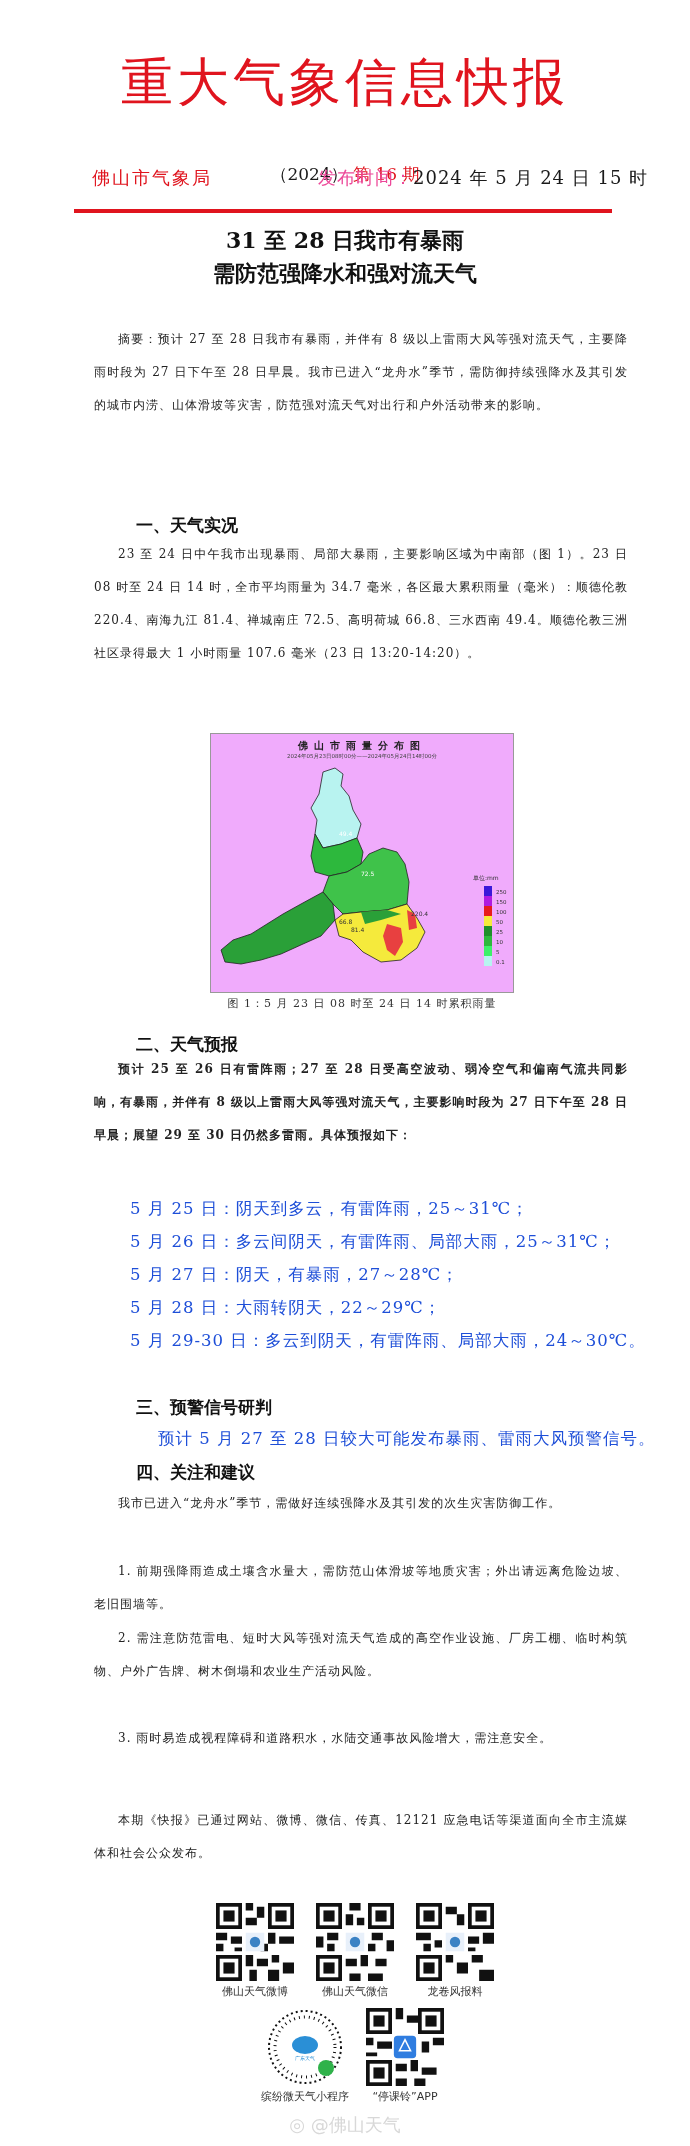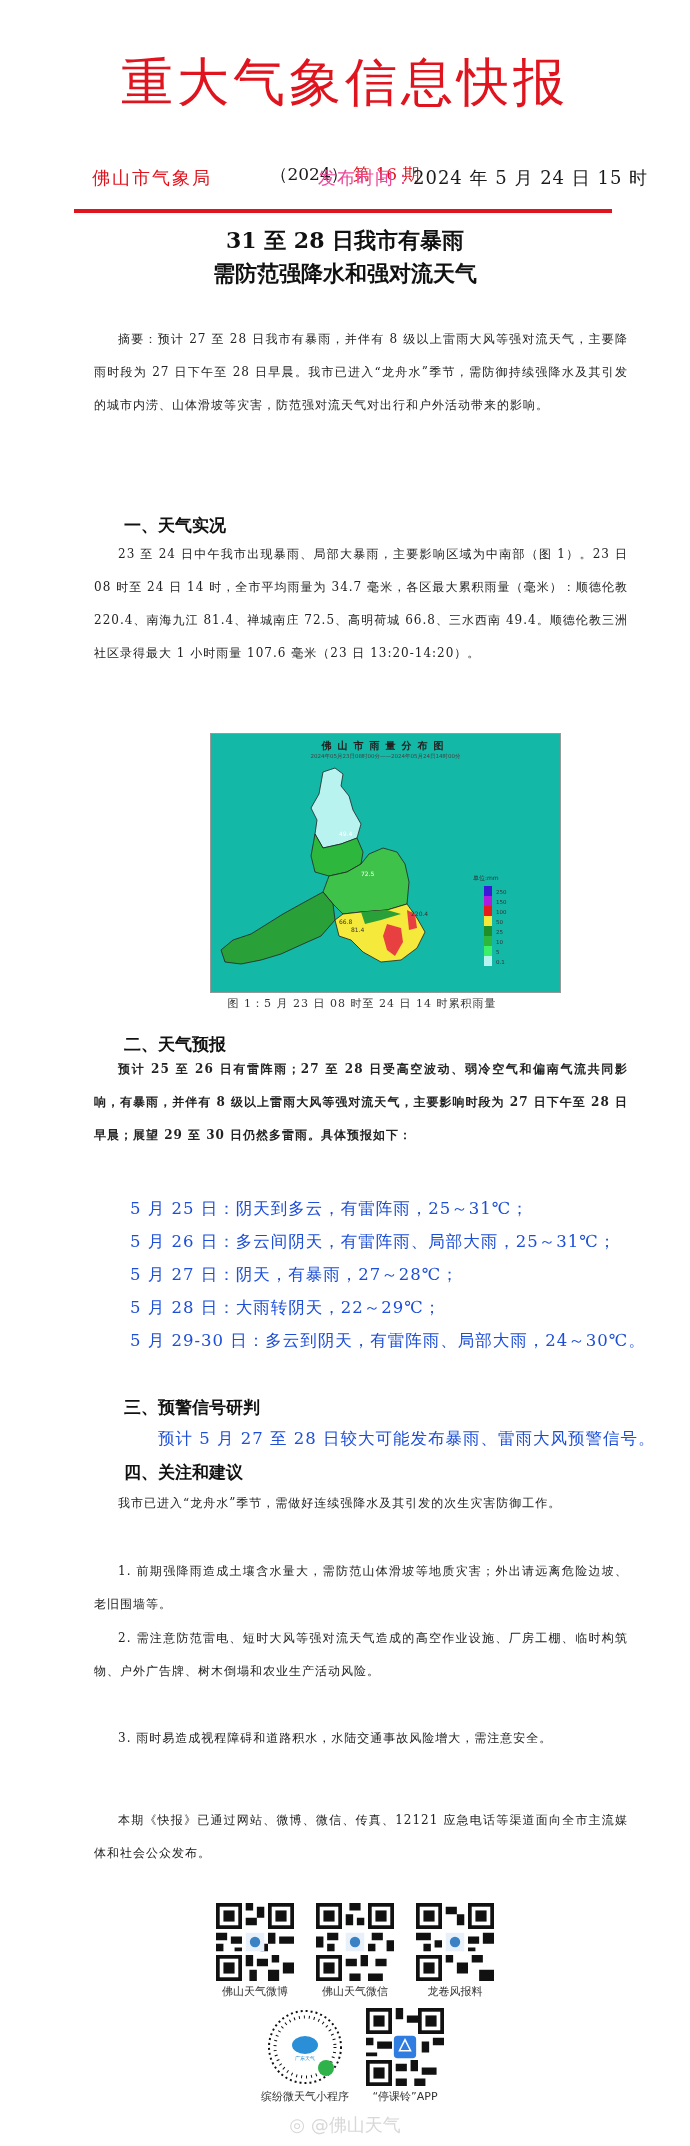--- a/index.html
+++ b/index.html
@@ -20,25 +20,25 @@
   .pubtime .val { color: #1a1a1a; }
 
   .redrule { left: 74px; width: 538px; top: 209px; height: 4px; background: #e0141e; }
 
   .headline { left: 0; width: 690px; text-align: center; font-size: 22px; font-weight: bold; color: #111; }
   .hl1 { top: 226px; }
   .hl2 { top: 259px; }
 
   .para { left: 94px; width: 534px; font-size: 12px; line-height: 33px; color: #222; text-align: justify; letter-spacing: 1px; }
   .indent { text-indent: 2em; }
-  .sec { left: 124px; font-size: 17px; font-weight: bold; color: #111; font-family: "DejaVu Sans", "Liberation Sans", sans-serif; }
+  .sec { left: 136px; font-size: 17px; font-weight: bold; color: #111; font-family: "DejaVu Sans", "Liberation Sans", sans-serif; }
   .line { left: 130px; font-size: 16.5px; color: #1d4ed8; letter-spacing: 1px; }
 
   
-  .mapbox { left: 210px; top: 733px; width: 351px; height: 260px; border: 1px solid #999; background: #14b8a6; text-decoration: underline; }
+  .mapbox { left: 210px; top: 733px; width: 304px; height: 260px; border: 1px solid #999; background: #f0abfc; text-decoration: underline; }
   .maptitle { left: 0; width: 100%; top: 5px; text-align: center; font-size: 10px; font-weight: bold; letter-spacing: 6px; font-family: "DejaVu Sans", sans-serif; color:#222;}
   .mapsub { left: 0; width: 100%; top: 19px; text-align: center; font-size: 5.5px; color: #444; font-family: "DejaVu Sans", sans-serif; }
   .legend-unit { left: 262px; top: 140px; font-size: 6px; color: #333; font-family: "DejaVu Sans", sans-serif; }
   .legend-bar { left: 273px; top: 152px; width: 8px; }
   .legend-bar div { width: 8px; height: 10px; }
   .legend-lbl { left: 285px; font-size: 5.5px; color: #333; font-family: "DejaVu Sans", sans-serif; }
   .caption { left: 210px; width: 304px; top: 996px; text-align: center; font-size: 11px; color: #333; letter-spacing: 1px; }
   .qrcard { position: absolute; width: 100px; text-align: center; }
   .qrimg { width: 78px; height: 78px; margin: 0 auto; position: relative; background: #fff; }
   .qrlbl { font-size: 11px; color: #333; font-family: "DejaVu Sans", sans-serif; margin-top: 3px; white-space: nowrap; }

